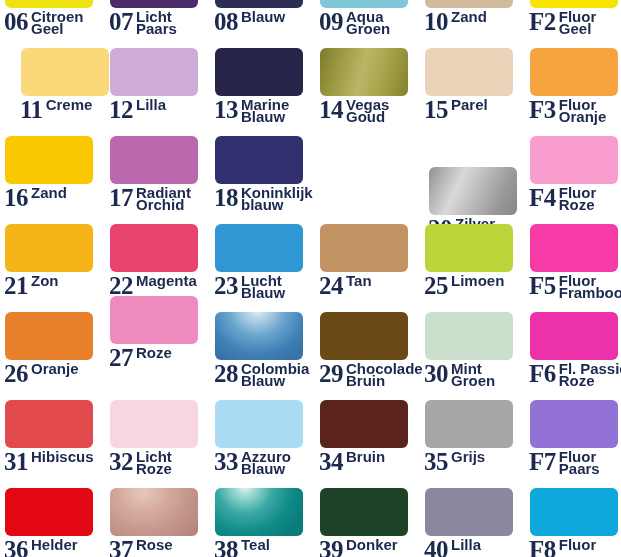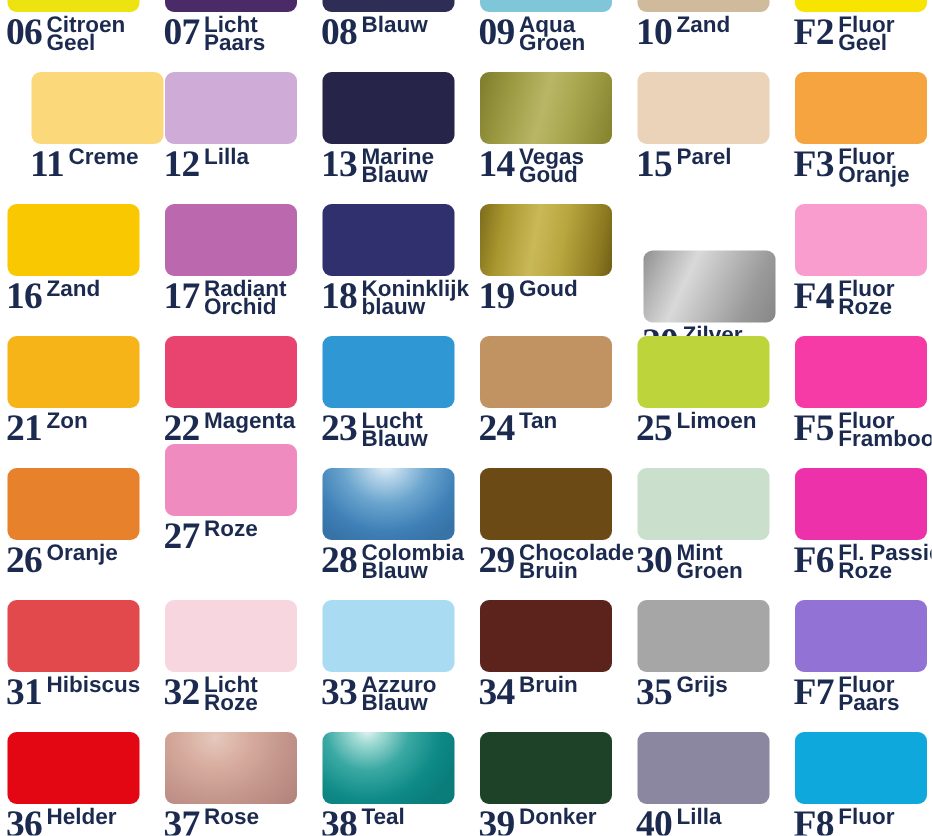--- a/index.html
+++ b/index.html
@@ -164,27 +164,20 @@
         <span class="swatch-name">Radiant Orchid</span>
       </div>
     </div>
     <div class="swatch-cell" style="left: 210px; top: 136px;">
       <div class="swatch-chip" style="width: 88px; height: 48px; background: rgb(49, 48, 110);"></div>
       <div class="swatch-caption">
         <span class="swatch-code">18</span>
         <span class="swatch-name">Koninklijk blauw</span>
       </div>
     </div>
-    <div class="swatch-cell" style="left: 315px; top: 136px;">
-      <div class="swatch-chip" style="width: 88px; height: 48px; background: linear-gradient(100deg, rgb(125, 107, 28) 0%, rgb(168, 150, 47) 18%, rgb(201, 185, 87) 42%, rgb(184, 166, 63) 62%, rgb(141, 122, 33) 88%, rgb(111, 94, 21) 100%);"></div>
-      <div class="swatch-caption">
-        <span class="swatch-code">19</span>
-        <span class="swatch-name">Goud</span>
-      </div>
-    </div>
     <div class="swatch-cell" style="left: 424px; top: 136px; margin-top: 31px;">
       <div class="swatch-chip" style="width: 88px; height: 48px; background: linear-gradient(115deg, rgb(143, 143, 143) 0%, rgb(180, 180, 180) 16%, rgb(217, 217, 217) 34%, rgb(185, 185, 185) 56%, rgb(154, 154, 154) 78%, rgb(134, 134, 134) 100%);"></div>
       <div class="swatch-caption">
         <span class="swatch-code">20</span>
         <span class="swatch-name">Zilver</span>
       </div>
     </div>
     <div class="swatch-cell" style="left: 525px; top: 136px;">
       <div class="swatch-chip" style="width: 88px; height: 48px; background: rgb(249, 156, 206);"></div>
       <div class="swatch-caption">

